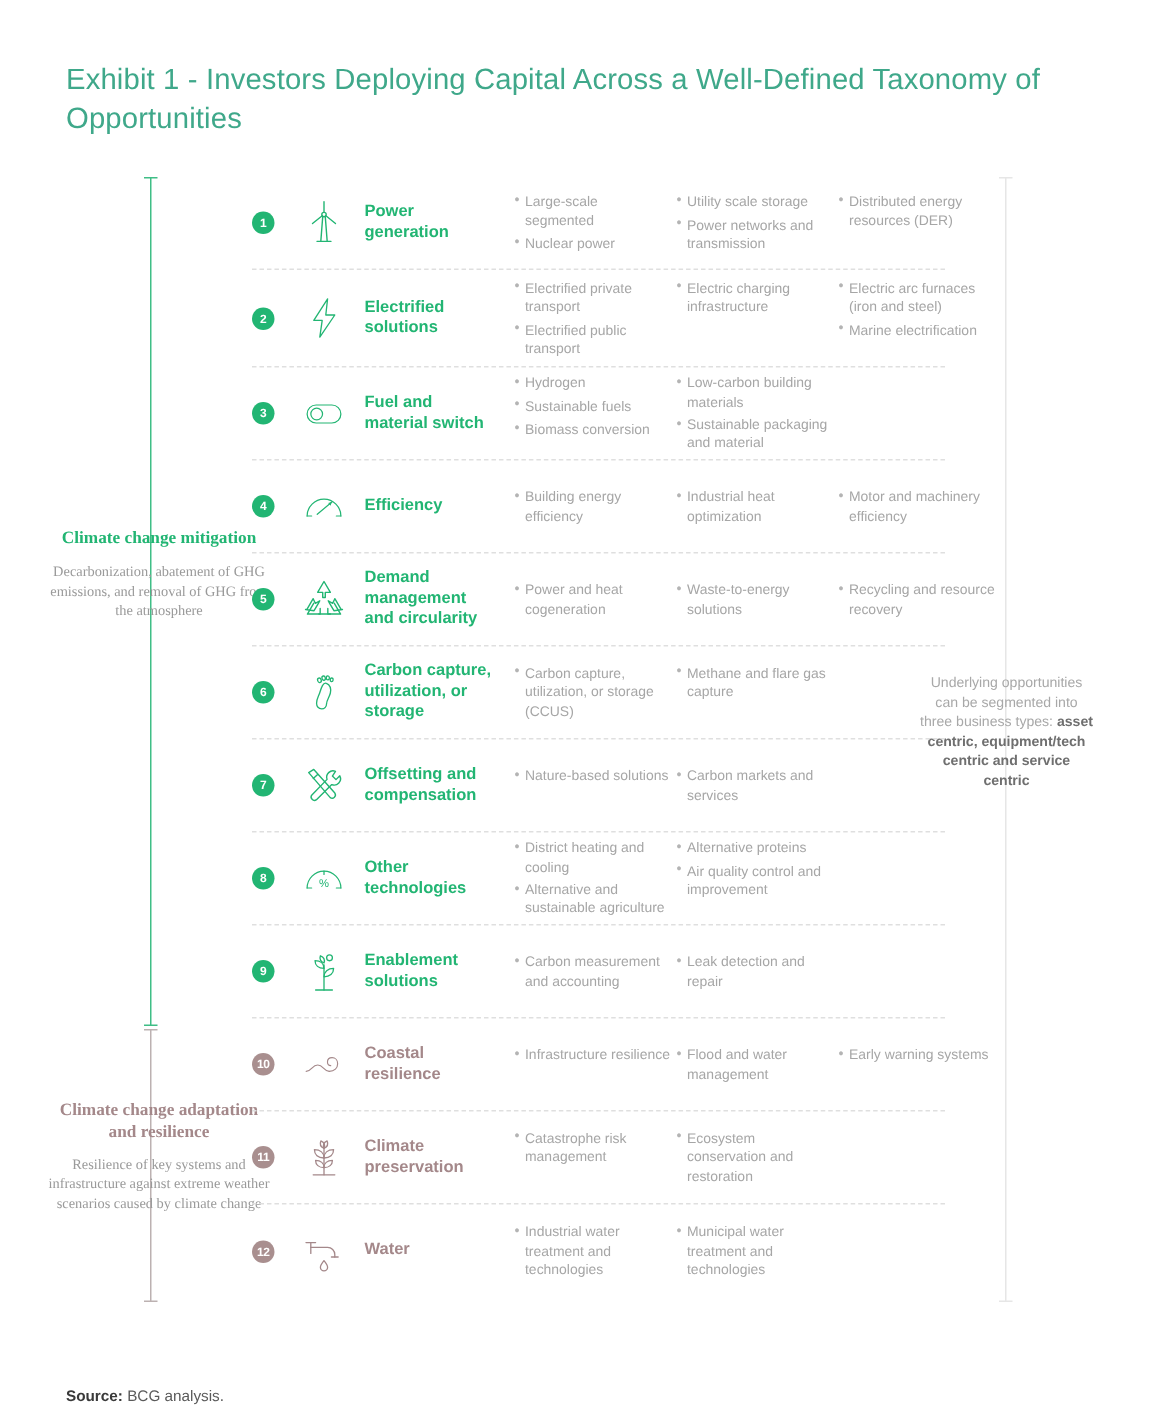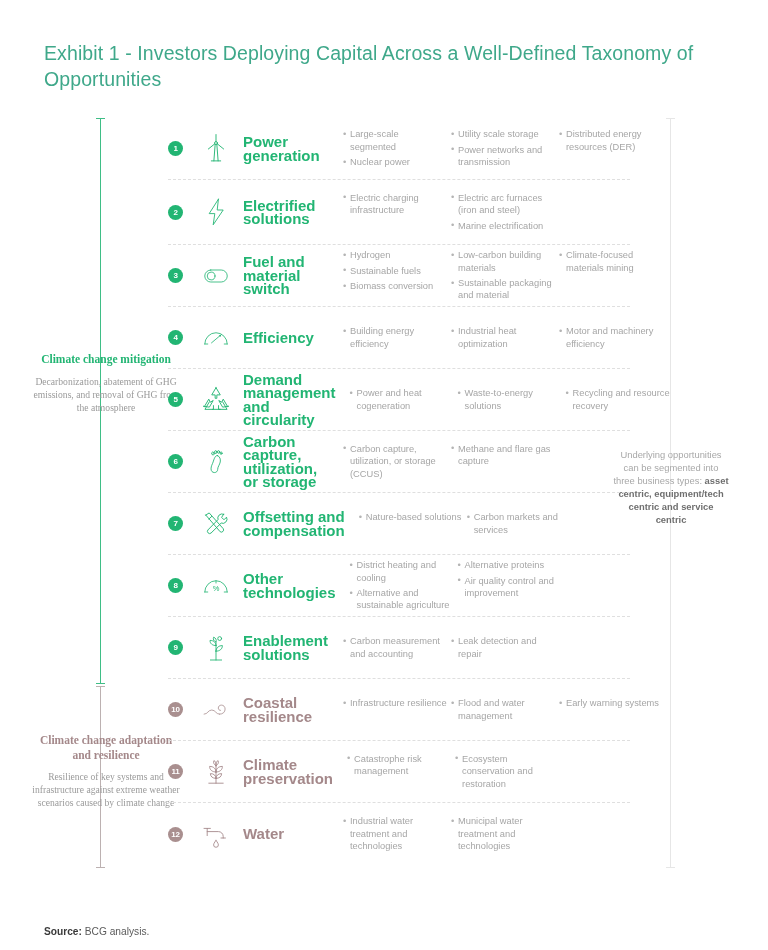--- a/index.html
+++ b/index.html
@@ -86,21 +86,21 @@
 
   .icon {
     flex: 0 0 46px;
     height: 42px;
     display: flex; align-items: center; justify-content: center;
   }
   .icon svg { display:block; }
 
   .cat {
     flex: 0 0 86px;
-    font-size: 15px; font-weight: 700; line-height: 13.5px;
+    font-size: 11px; font-weight: 700; line-height: 13.5px;
     margin-left: 4px;
   }
   .cat.g { color:#22B573; }
   .cat.m { color:#A4888A; }
 
   .cols { display: flex; flex: 1 1 auto; margin-left: 14px; }
   .col { flex: 0 0 104px; margin-right: 4px; }
   .col:last-child { flex: 0 0 110px; margin-right: 0; }
   .col ul { list-style: none; }
   .col li {
@@ -200,20 +200,26 @@
         <div class="badge g">2</div>
         <div class="icon" style="color: rgb(34, 181, 115);">
           <svg width="32" height="32" viewBox="0 0 40 40" fill="none" stroke="currentColor" stroke-width="1.1" stroke-linecap="round" stroke-linejoin="round">
             <path d="M23 4 11.5 22h7L16.5 36 29 17.5h-7.5L23 4z"></path>
           </svg>
         </div>
         <div class="cat g">Electrified solutions</div>
         <div class="cols">
           <div class="col">
             <ul>
+              <li>Electrified private transport</li>
+              <li>Electrified public transport</li>
+            </ul>
+          </div>
+          <div class="col">
+            <ul>
               <li>Electric charging infrastructure</li>
             </ul>
           </div>
           <div class="col">
             <ul>
               <li>Electric arc furnaces (iron and steel)</li>
               <li>Marine electrification</li>
             </ul>
           </div>
         </div>
@@ -232,25 +238,20 @@
             <ul>
               <li>Hydrogen</li>
               <li>Sustainable fuels</li>
               <li>Biomass conversion</li>
             </ul>
           </div>
           <div class="col">
             <ul>
               <li>Low-carbon building materials</li>
               <li>Sustainable packaging and material</li>
-            </ul>
-          </div>
-          <div class="col">
-            <ul>
-              <li>Climate-focused materials mining</li>
             </ul>
           </div>
         </div>
       </div>
       <div class="row" style="min-height: 62px;">
         <div class="badge g">4</div>
         <div class="icon" style="color: rgb(34, 181, 115);">
           <svg width="34" height="30" viewBox="0 0 40 40" fill="none" stroke="currentColor" stroke-width="1.1" stroke-linecap="round" stroke-linejoin="round">
             <path d="M5 28a15 15 0 0 1 30 0"></path>
             <path d="M5 28h4"></path>

